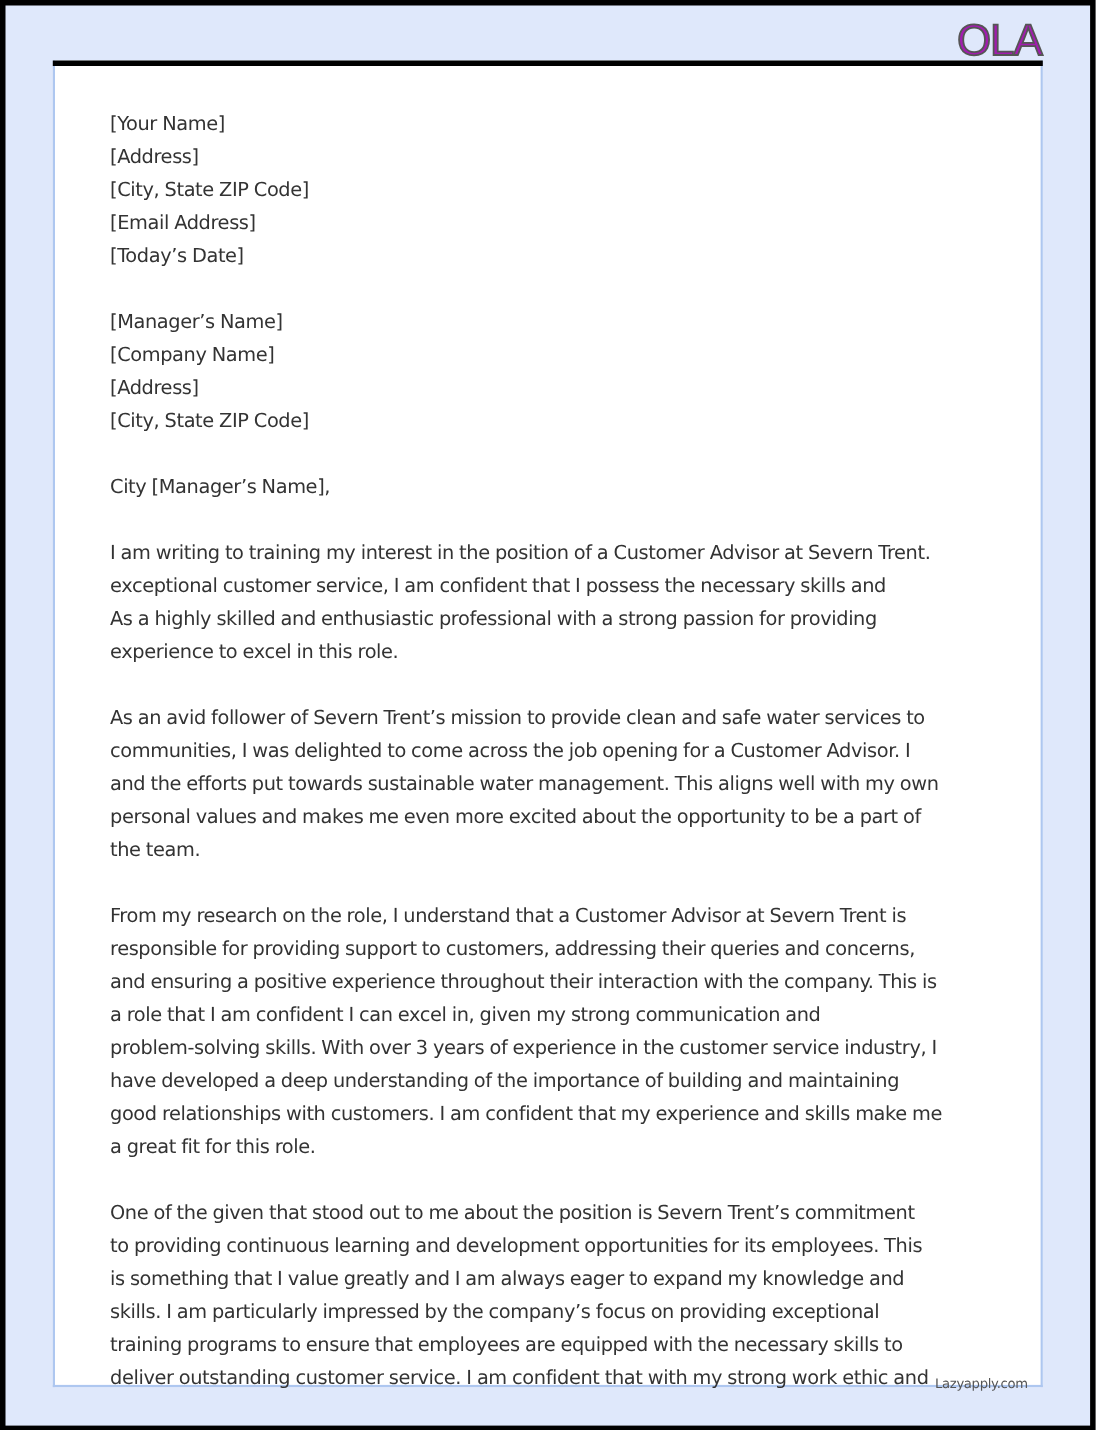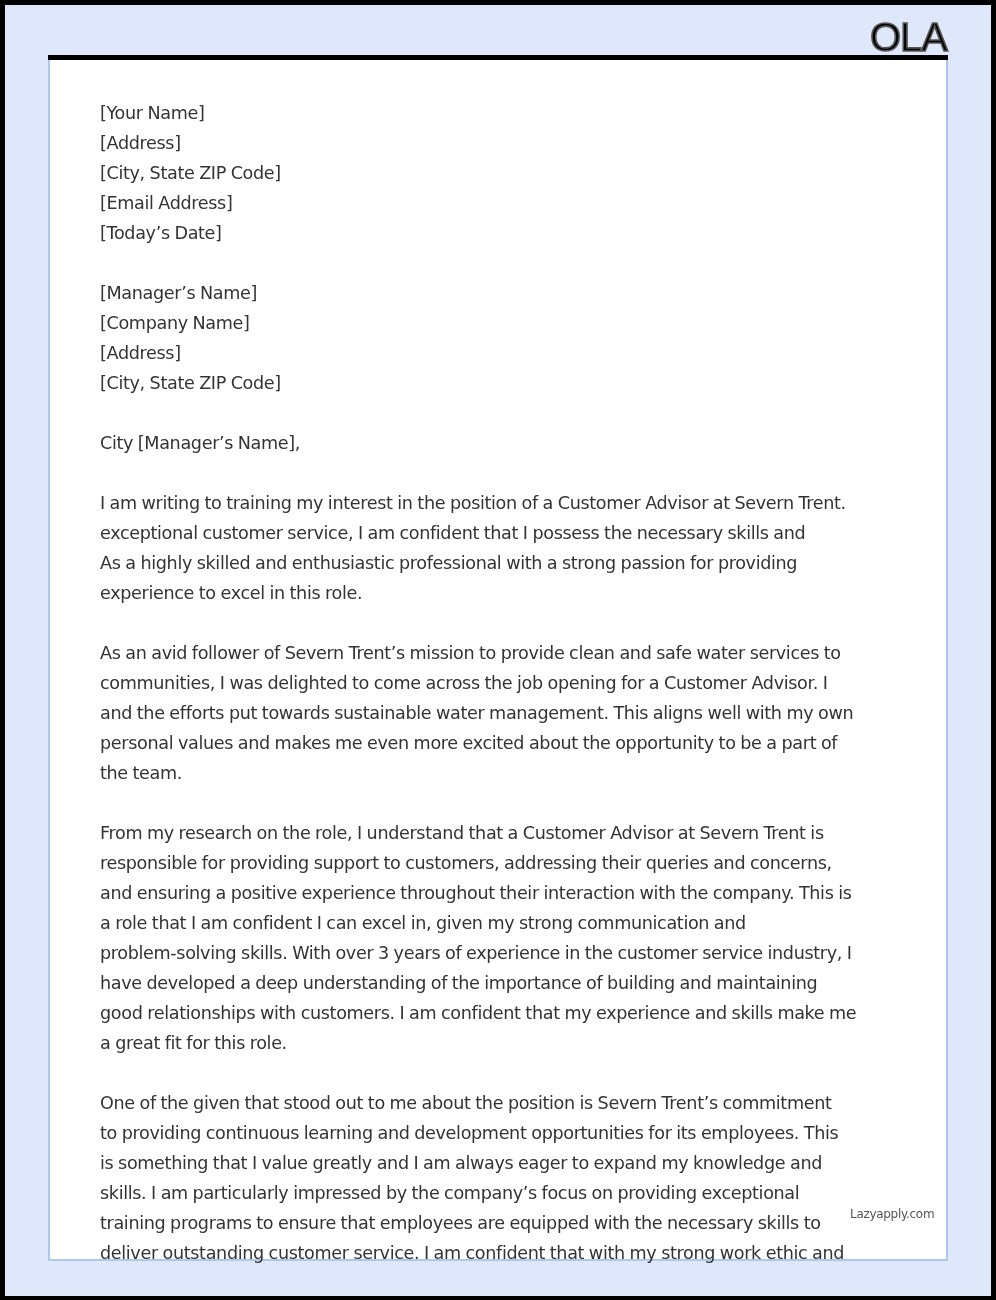--- a/index.html
+++ b/index.html
@@ -11,21 +11,21 @@
     .frame {
       position: absolute; left: 5px; top: 5px;
       width: 986px; height: 1291px;
       background: #dfe8fb;
       overflow: hidden;
     }
     .logo {
       position: absolute; right: 44px; top: 12px;
       font-family: "Liberation Sans", sans-serif;
       font-size: 40px; letter-spacing: -1px;
-      color: #000000;
+      color: #a21caf;
       -webkit-text-stroke: 1.6px #555;
       line-height: 40px;
       text-align: right;
     }
     .page {
       position: absolute; left: 43px; top: 50px;
       width: 896px; height: 1204px;
       background: #fff;
       border-left: 2px solid #aec7f0;
       border-right: 2px solid #aec7f0;
@@ -40,21 +40,21 @@
       width: 800px;
       font-family: "DejaVu Sans", sans-serif;
       font-size: 17.6px; line-height: 30px;
       color: #333;
       letter-spacing: -0.35px;
       word-spacing: -0.5px;
     }
     .content .line { display: block; white-space: nowrap; }
     .content .gap { height: 30px; }
     .watermark {
-      position: absolute; left: 845px; top: 1202px;
+      position: absolute; left: 845px; top: 1246px;
       font-family: "DejaVu Sans", sans-serif;
       font-size: 12px; color: #555;
       letter-spacing: -0.3px;
     }
   </style>
 </head>
 <body>
 
 <div class="frame">
   <div class="logo">OLA</div>

